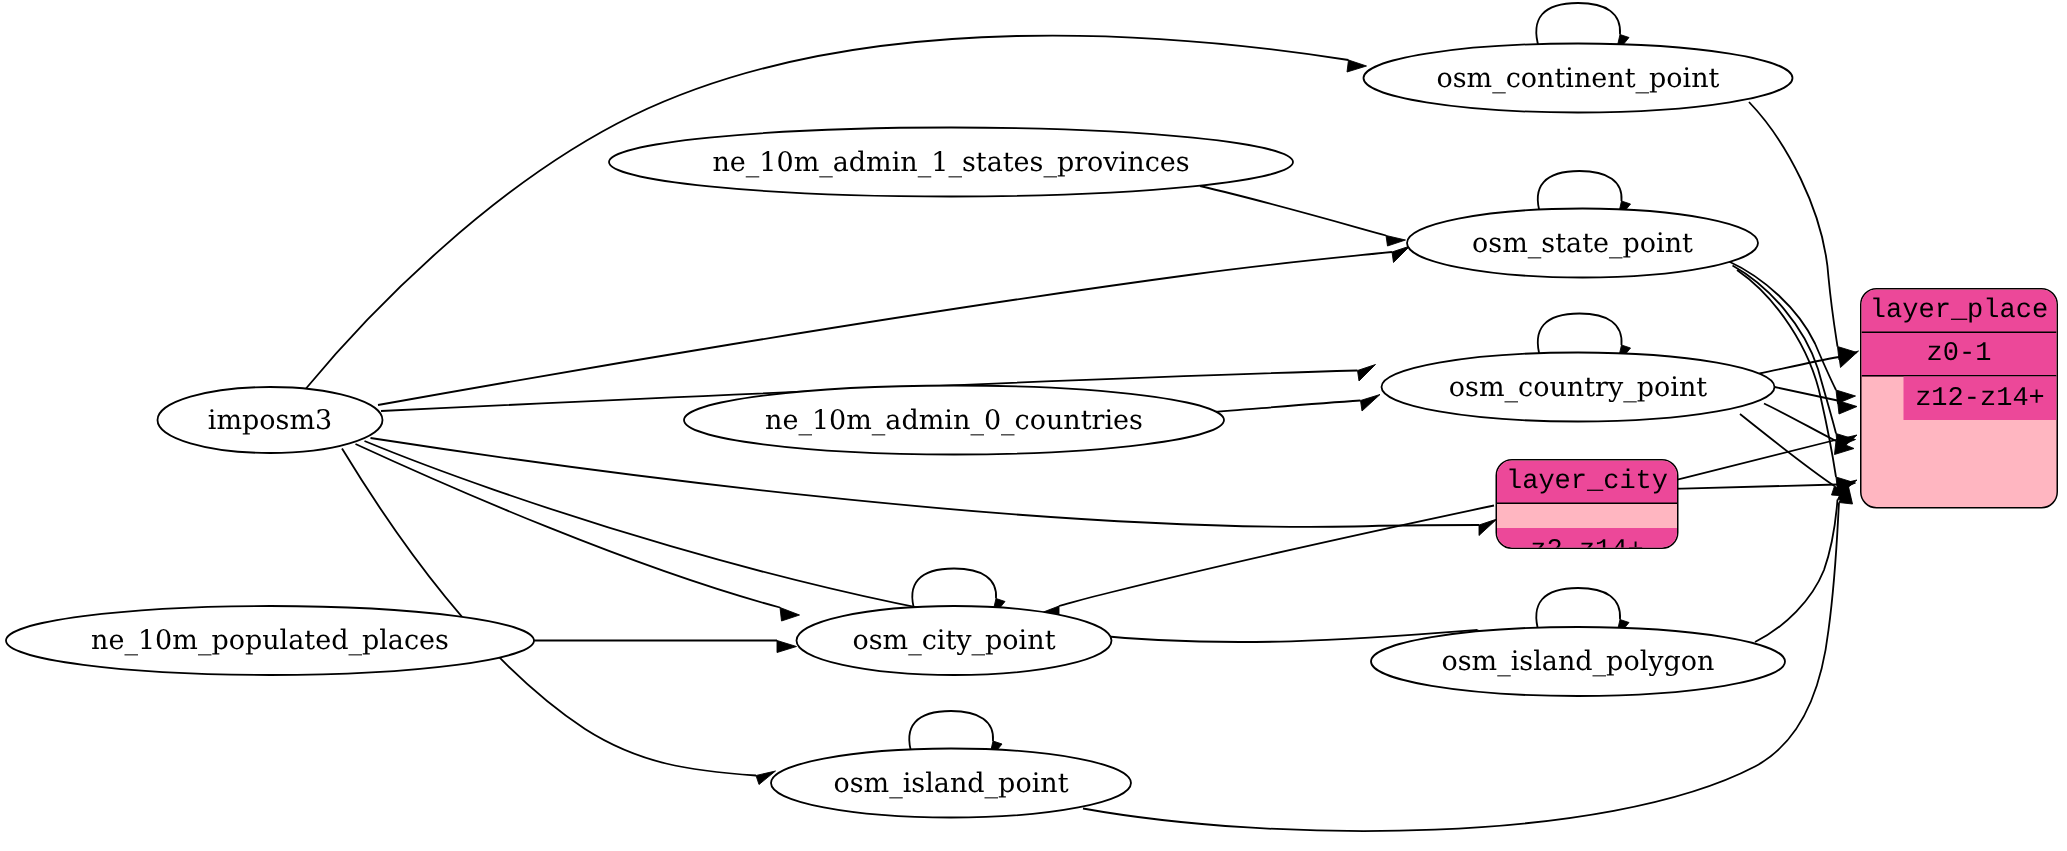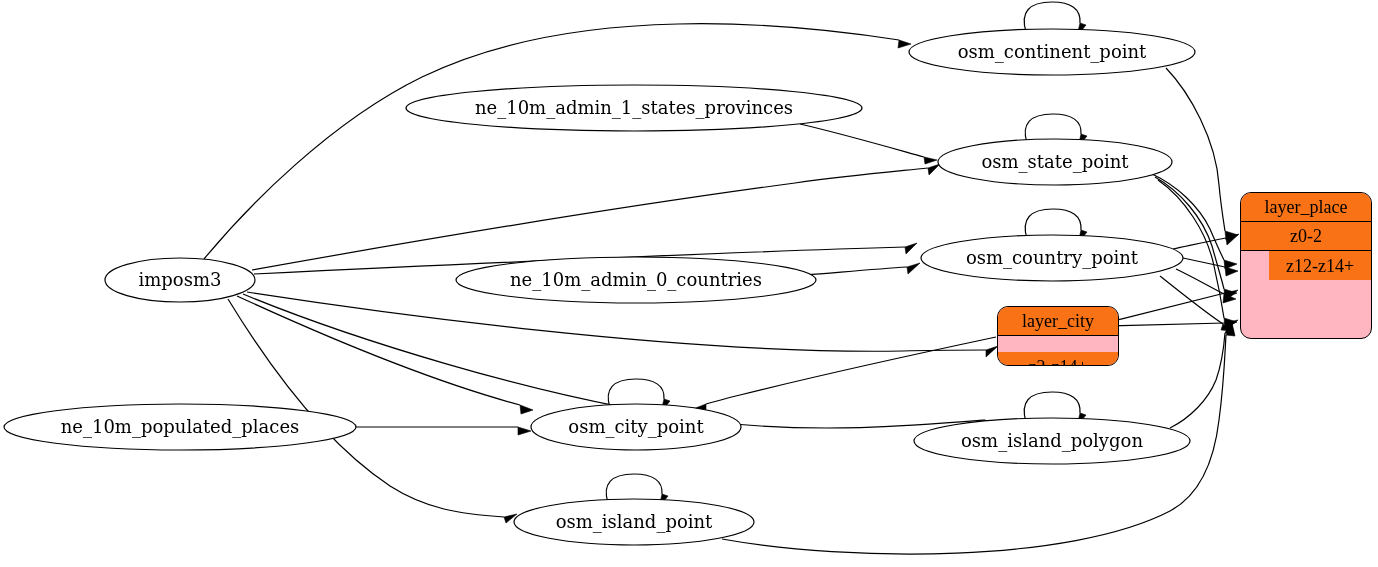--- a/index.html
+++ b/index.html
@@ -47,29 +47,29 @@
   .record-box {
     position: absolute;
     box-sizing: border-box;
     border: 1.3px solid #000000;
     border-radius: 11px;
     background: #ffb6c1;
     overflow: hidden;
   }
   .record-row {
     box-sizing: border-box;
-    font-family: Liberation Serif, serif;
+    font-family: Liberation Mono, monospace;
     font-size: 18px;
     color: #000000;
     text-align: right;
     line-height: 1;
     display: flex;
     align-items: center;
     justify-content: center;
-    background: #f97316;
+    background: #ec4899;
     border-bottom: 1.3px solid #000000;
   }
   .record-row:last-child {
     border-bottom: none;
   }
 </style>
 </head>
 <body>
 
 <div id="graph-canvas">
@@ -217,21 +217,21 @@
       <g>
         <ellipse class="ellipse-node" cx="1052" cy="441" rx="138" ry="23"></ellipse>
         <text class="node-label" x="1052" y="442">osm_island_polygon</text>
       </g>
 
     </g>
   </svg>
 
   <div class="record-box" id="record-layer-place" style="left: 1240px; top: 192px; width: 132px; height: 147px;">
       <div class="record-row" style="height: 29px;">layer_place</div>
-      <div class="record-row" style="height: 29px;">z0-2</div>
+      <div class="record-row" style="height: 29px;">z0-1</div>
       <div class="record-row" style="height: 29px; margin-left: 28px;">z12-z14+</div>
     </div>
   <div class="record-box" id="record-layer-city" style="left: 997px; top: 306px; width: 122px; height: 60px;">
       <div class="record-row" style="height: 29px;">layer_city</div>
       <div class="record-row" style="height: 29px; margin-top: 16px;">z2-z14+</div>
     </div>
 
 </div>
 
 </body></html>

